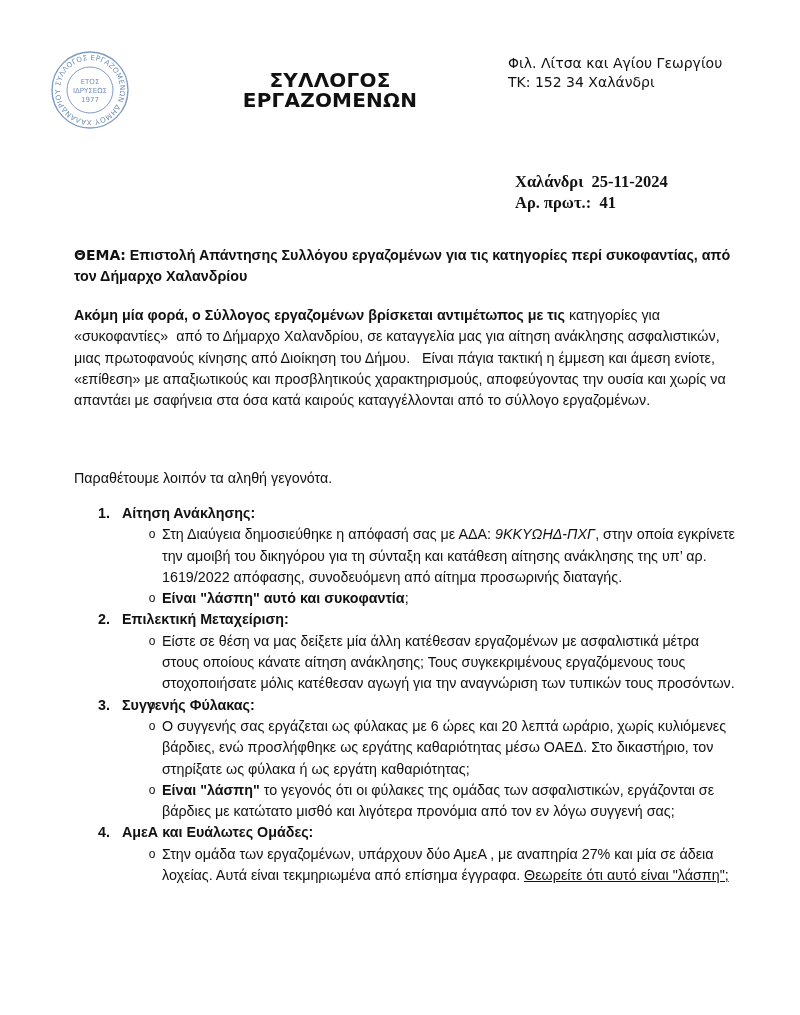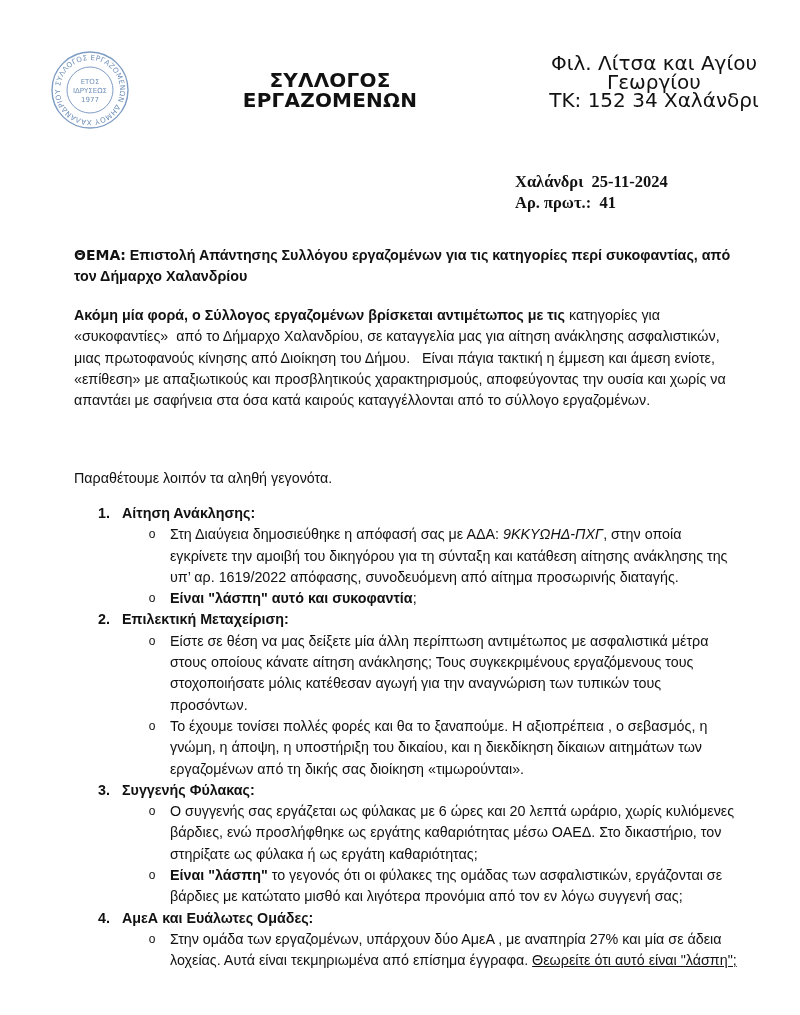--- a/index.html
+++ b/index.html
@@ -1,35 +1,35 @@
 <!DOCTYPE html>
 <html><head>
 <meta charset="utf-8">
 <style>
   html, body { margin: 0; padding: 0; background: #ffffff; }
   body { width: 800px; height: 1015px; position: relative; overflow: hidden; color: #111; font-family: "Liberation Sans", sans-serif; }
   .abs { position: absolute; }
   .seal { left: 50px; top: 50px; width: 80px; height: 80px; }
   .org { left: 200px; top: 70px; width: 260px; text-align: center; font-weight: bold; font-size: 20px; line-height: 20px; font-family: "DejaVu Sans", sans-serif; letter-spacing: 0.2px; }
-  .addr { left: 508px; top: 54px; font-size: 20px; line-height: 18.5px; font-family: "DejaVu Sans", sans-serif; text-align: center; }
+  .addr { left: 508px; top: 54px; font-size: 14px; line-height: 18.5px; font-family: "DejaVu Sans", sans-serif; }
   .date { left: 515px; top: 171px; font-weight: bold; font-size: 16.5px; line-height: 21px; font-family: Liberation Serif, serif; }
   .doc { font-family: "Liberation Sans", sans-serif; font-size: 14.3px; line-height: 21.3px; }
   .subject { left: 74px; top: 245px; width: 670px; }
   .subject .lbl { font-family: "DejaVu Sans", sans-serif; font-weight: bold; font-size: 14px; }
   .subject .txt { font-weight: bold; }
   .intro { left: 74px; top: 305px; width: 670px; }
   .b { font-weight: bold; }
   .facts { left: 74px; top: 468px; width: 670px; }
   .list { left: 98px; top: 503px; width: 640px; }
   .sec { position: relative; }
   .sec-h { font-weight: bold; display: flex; }
   .sec-h .num { width: 24px; }
   .bullet { position: relative; padding-left: 48px; }
   .bullet .dot { position: absolute; left: 48px; top: 0; width: 12px; text-align: center; font-size: 12px; }
-  .bullet .bt { margin-left: 24px; display: block; }
+  .bullet .bt { margin-left: 16px; display: block; }
   .it { font-style: italic; }
   .ul { text-decoration: underline; }
 </style>
 </head>
 <body>
 
 <div class="abs seal">
   <svg width="80" height="80" viewBox="0 0 80 80">
     <defs>
       <path id="ring" d="M40,40 m-30,0 a30,30 0 1,1 60,0 a30,30 0 1,1 -60,0"></path>
@@ -86,25 +86,24 @@
     </div>
   </div>
 
   <div class="sec">
     <div class="sec-h">
       <span class="num">2.</span>
       <span>Επιλεκτική Μεταχείριση:</span>
     </div>
     <div class="bullet">
       <span class="dot">o</span>
-      <span class="bt">Είστε σε θέση να μας δείξετε μία άλλη περίπτωση αντιμέτωπος με ασφαλιστικά μέτρα στους οποίους κάνατε αίτηση ανάκλησης; Τους συγκεκριμένους εργαζόμενους τους στοχοποιήσατε  μόλις κατέθεσαν αγωγή για την αναγνώριση των τυπικών τους προσόντων.</span>
+      <span class="bt">Είστε σε θέση να μας δείξετε μία άλλη κατέθεσαν εργαζομένων με ασφαλιστικά μέτρα στους οποίους κάνατε αίτηση ανάκλησης; Τους συγκεκριμένους εργαζόμενους τους στοχοποιήσατε  μόλις κατέθεσαν αγωγή για την αναγνώριση των τυπικών τους προσόντων.</span>
     </div>
     <div class="bullet">
       <span class="dot">o</span>
-      <span class="bt"> Το έχουμε τονίσει πολλές φορές και θα το ξαναπούμε. Η αξιοπρέπεια , ο σεβασμός, η γνώμη, η άποψη, η υποστήριξη του δικαίου,  και η διεκδίκηση δίκαιων αιτημάτων των εργαζομένων από τη δικής σας διοίκηση «τιμωρούνται».</span>
     </div>
   </div>
 
   <div class="sec">
     <div class="sec-h">
       <span class="num">3.</span>
       <span>Συγγενής Φύλακας:</span>
     </div>
     <div class="bullet">
       <span class="dot">o</span>

